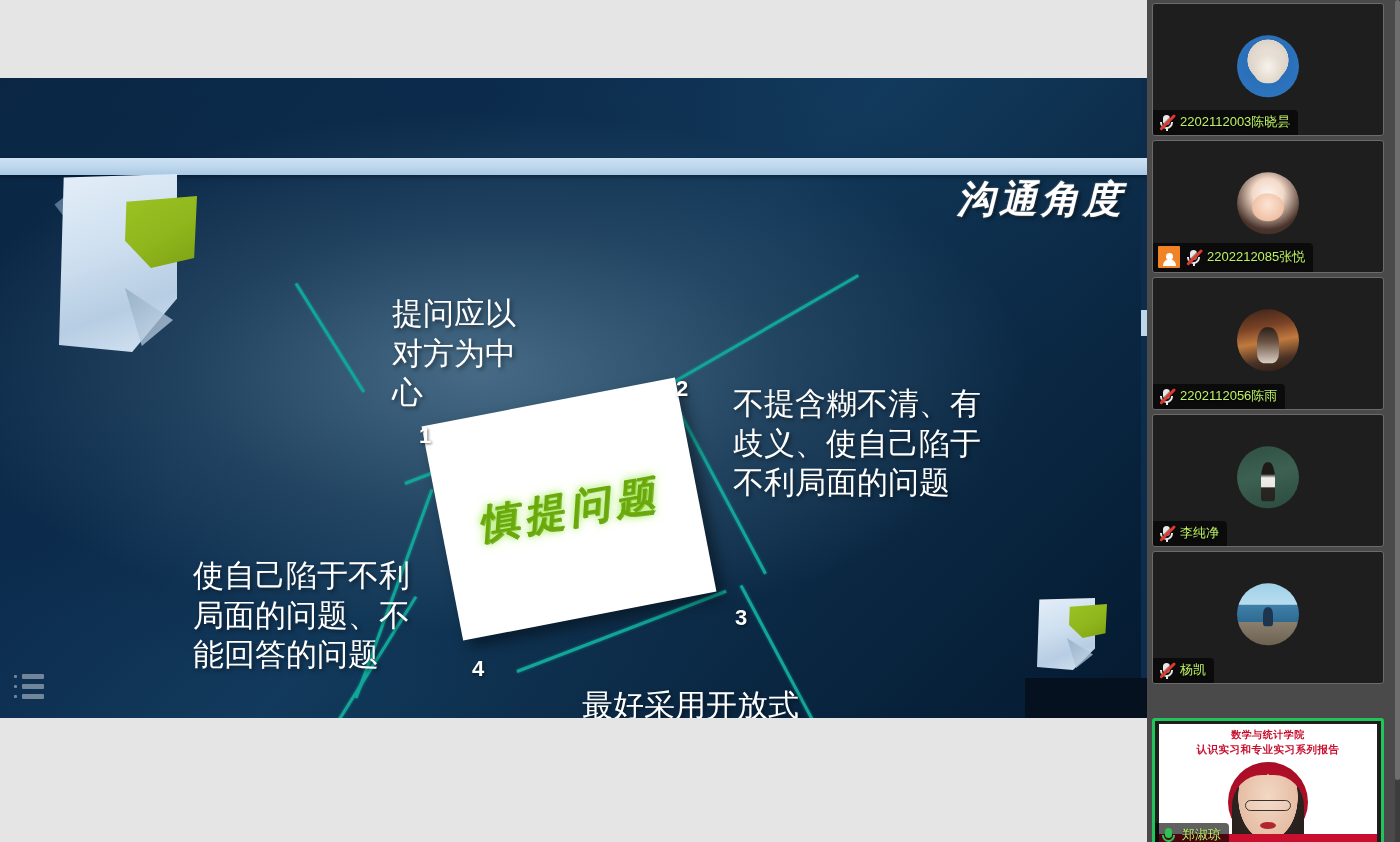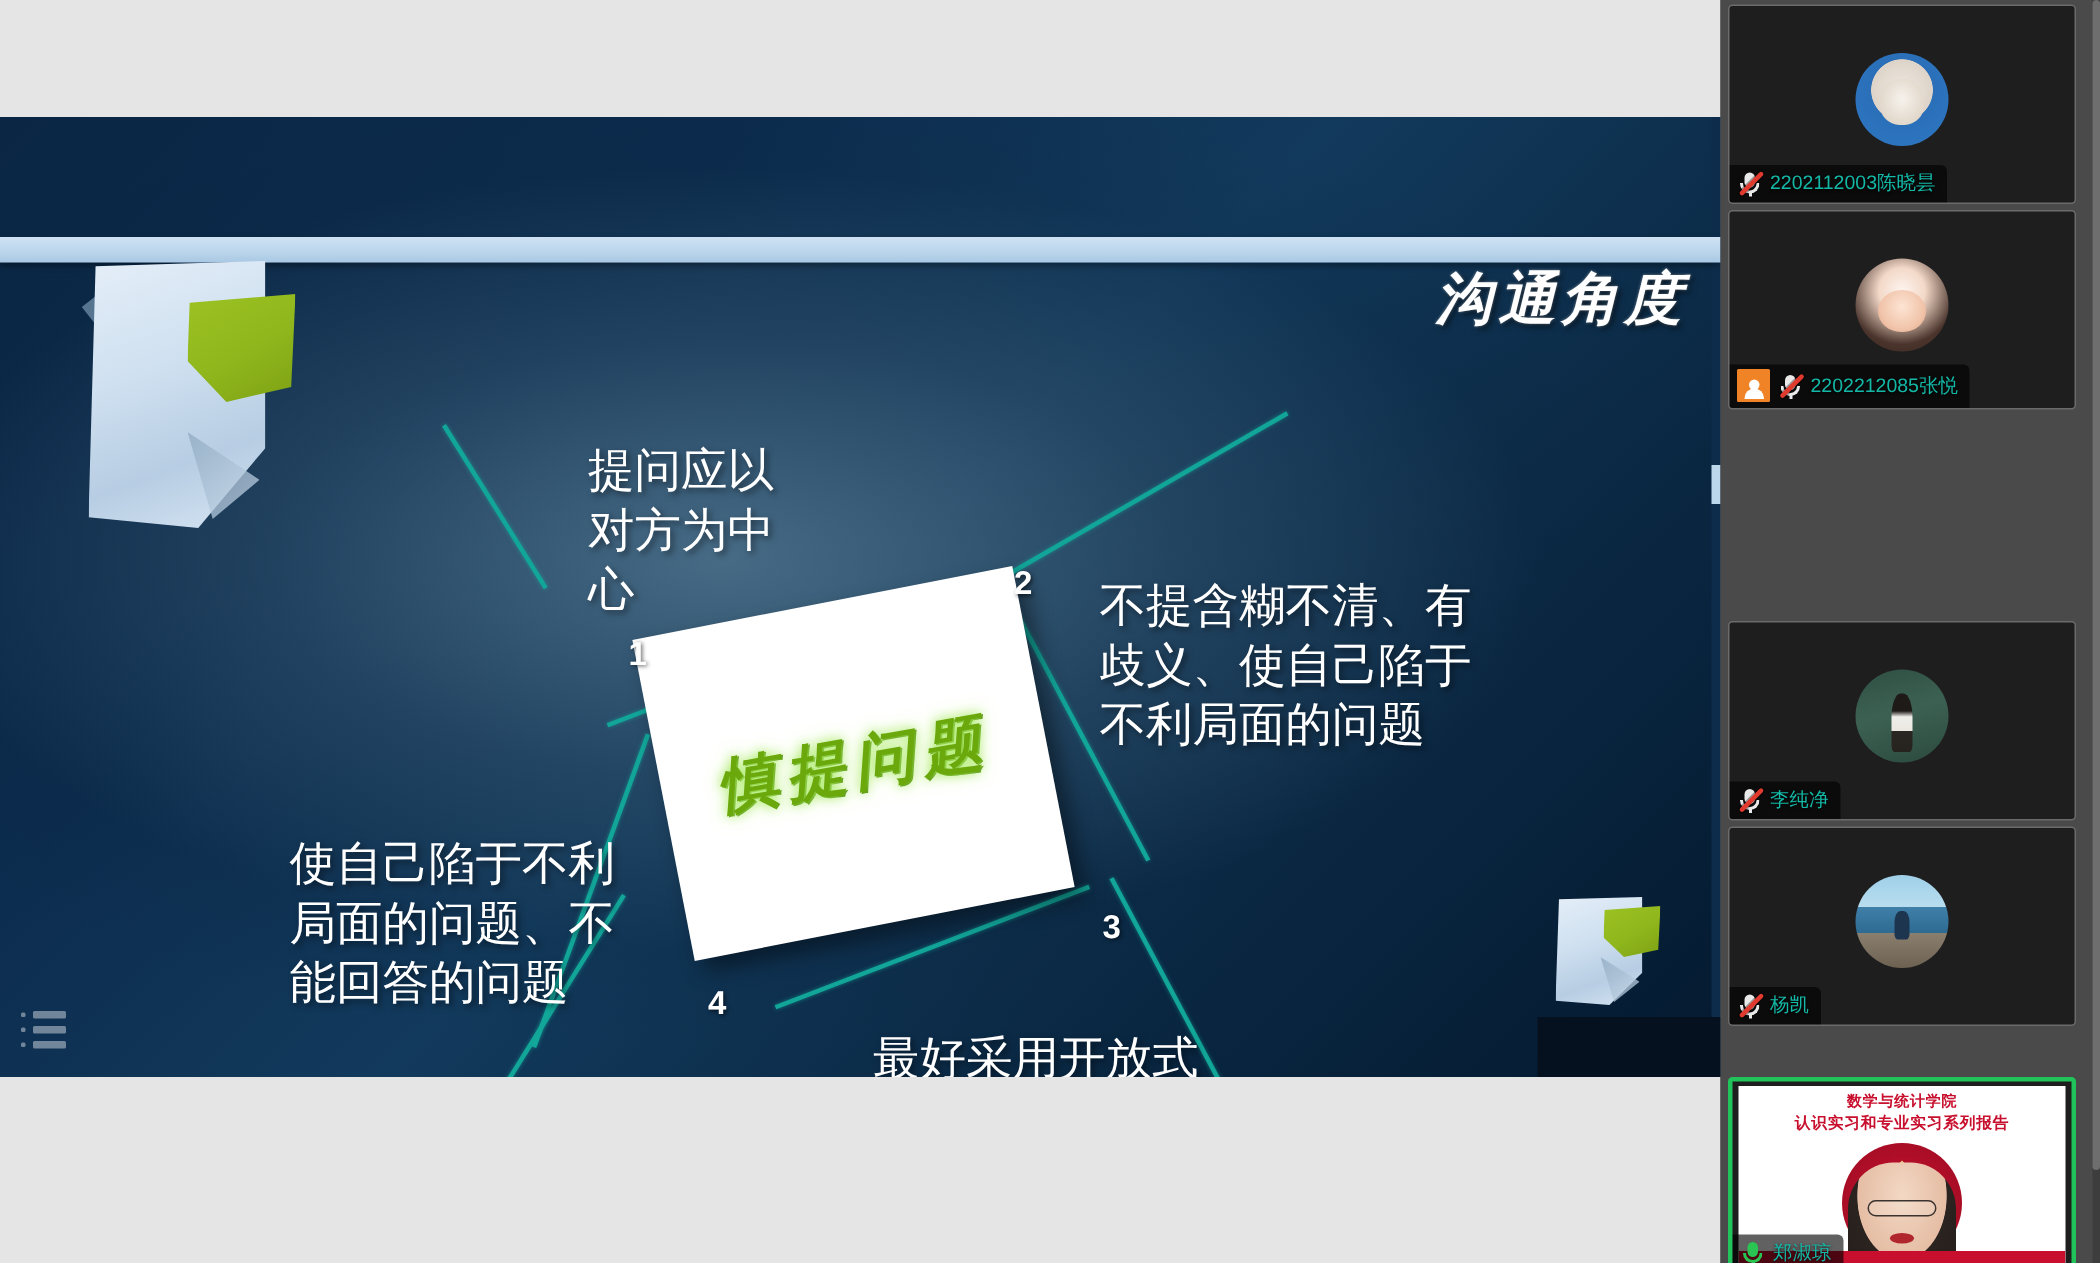--- a/index.html
+++ b/index.html
@@ -162,21 +162,21 @@
   .av-sea   { background:linear-gradient(180deg,#9fd0e8 0%, #b8ddef 34%, #3f7fa8 35%, #2e6b92 62%, #8a7f6e 63%, #6d6152 100%); }
   .av-sea::after { content:""; position:absolute; left:42%; top:40%; width:16%; height:30%;
                    background:#1e3550; border-radius:40% 40% 20% 20%; }
 
   .namebar {
     position:absolute; left:0; bottom:0; display:flex; align-items:center;
     background:rgba(0,0,0,0.62); padding:3px 8px 4px 5px; border-radius:0 4px 0 0;
     max-width:100%;
   }
   .namebar .label {
-    color:#14b8a6; font-size:13px; font-family:"Liberation Sans", sans-serif;
+    color:#bef264; font-size:13px; font-family:"Liberation Sans", sans-serif;
     white-space:nowrap; text-shadow:0 1px 2px rgba(0,0,0,0.8);
   }
 
   .mic { position:relative; width:17px; height:17px; margin-right:5px; flex:0 0 17px; }
   .mic .cap { position:absolute; left:5px; top:1px; width:7px; height:10px; border-radius:4px; background:#e9e9e9; }
   .mic .arc { position:absolute; left:2px; top:8px; width:13px; height:7px;
               border:2px solid #e9e9e9; border-top:none; border-radius:0 0 8px 8px; }
   .mic .stem{ position:absolute; left:7.5px; top:14px; width:2px; height:3px; background:#e9e9e9; }
   .mic.muted .slash {
     position:absolute; left:-1px; top:7px; width:21px; height:2.5px; background:#e03a2f;
@@ -356,20 +356,32 @@
           <span class="mic muted">
             <span class="cap"></span>
               <span class="arc"></span>
               <span class="stem"></span>
               <span class="slash"></span>
           </span>
           <span class="label">2202212085张悦</span>
         </div>
       </div>
 
+      <div class="tile" style="top:277px;">
+        <div class="avatar av-sunset"></div>
+        <div class="namebar">
+          <span class="mic muted">
+            <span class="cap"></span>
+              <span class="arc"></span>
+              <span class="stem"></span>
+              <span class="slash"></span>
+          </span>
+          <span class="label">2202112056陈雨</span>
+        </div>
+      </div>
 
       <div class="tile" style="top:551px;">
         <div class="avatar av-sea"></div>
         <div class="namebar">
           <span class="mic muted">
             <span class="cap"></span>
               <span class="arc"></span>
               <span class="stem"></span>
               <span class="slash"></span>
           </span>

